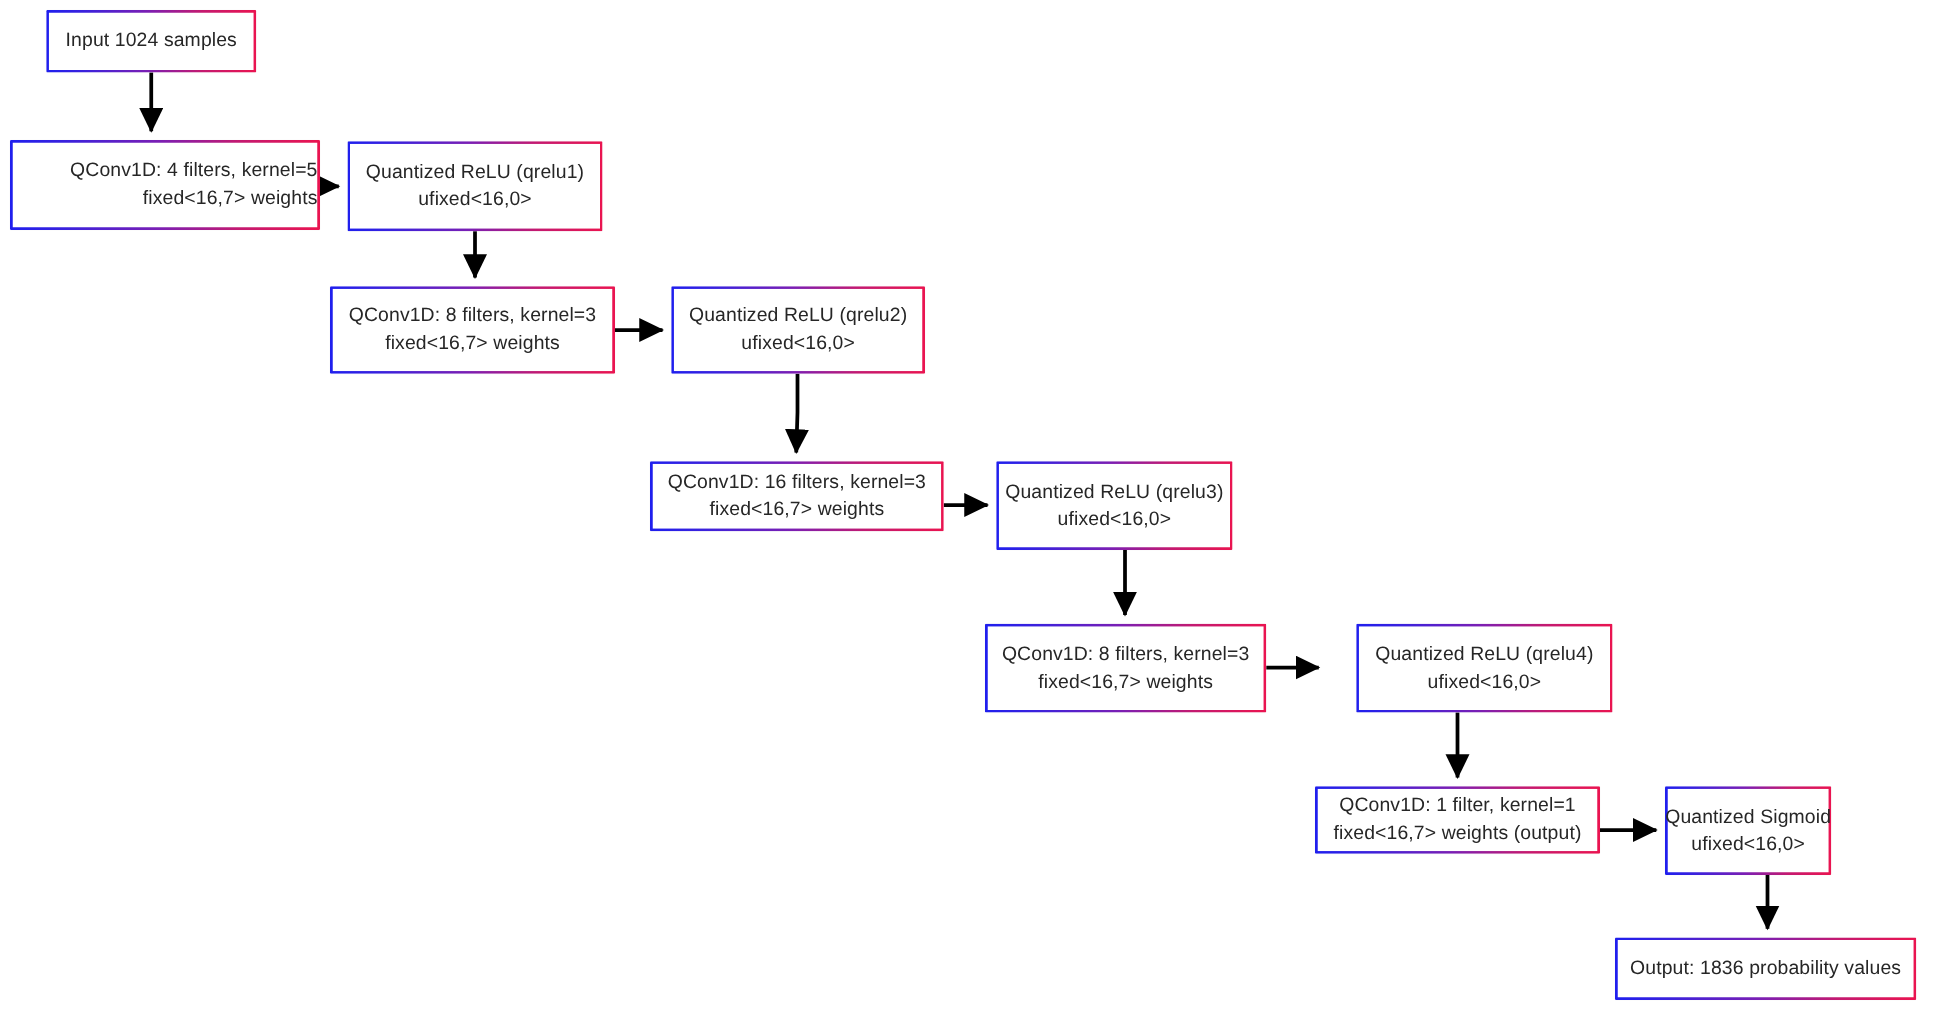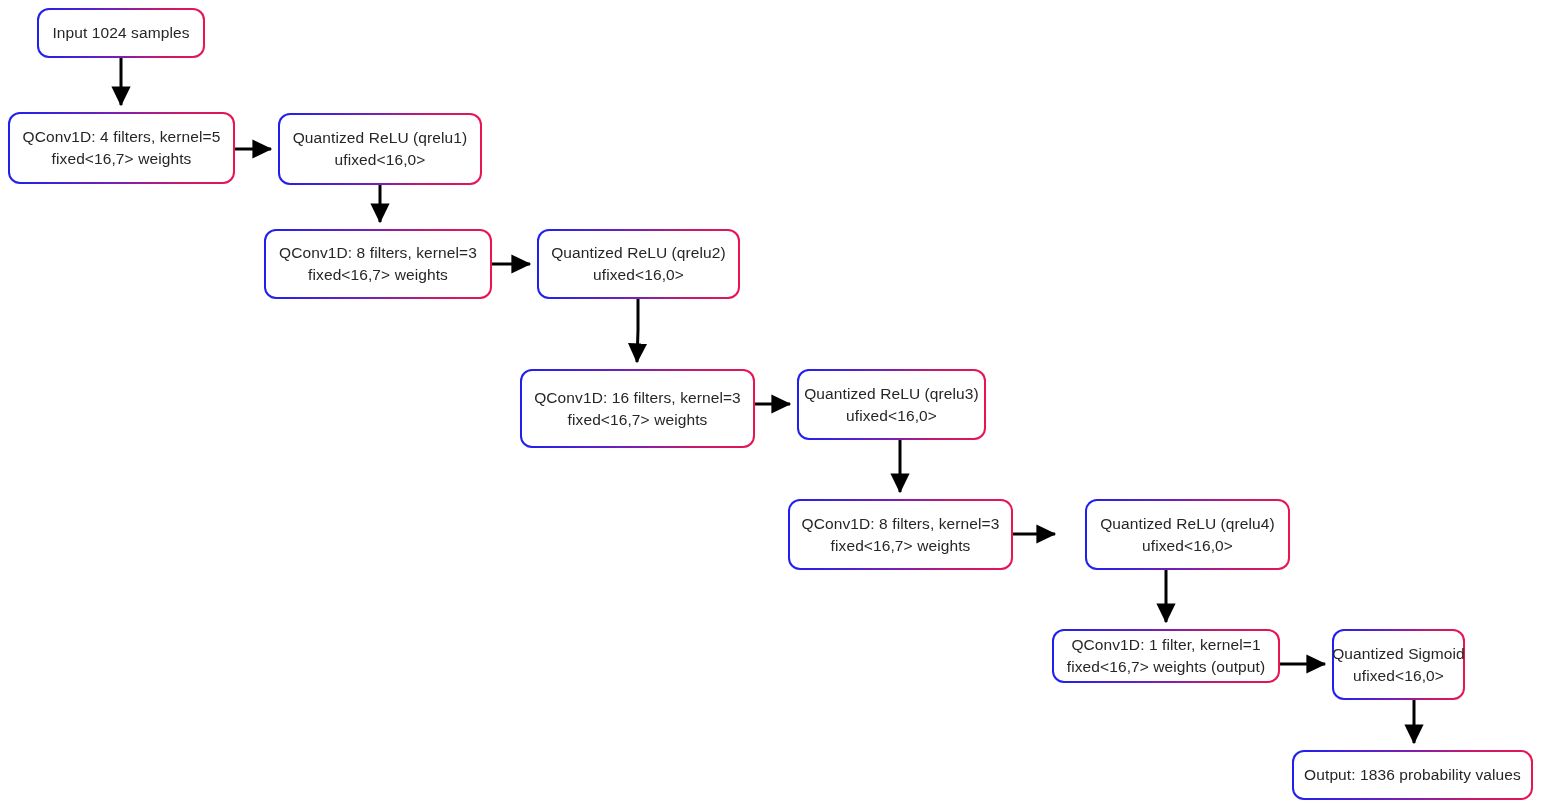--- a/index.html
+++ b/index.html
@@ -35,21 +35,21 @@
     flex-direction: column;
     align-items: center;
     justify-content: center;
     text-align: center;
     color: #262626;
     font-size: 15.5px;
     line-height: 1.42;
     letter-spacing: 0.1px;
     
     border: 2.5px solid transparent;
-    border-radius: 12px;
+    border-radius: 1px;
     background-image:
       linear-gradient(#ffffff, #ffffff),
       linear-gradient(90deg, #1f1fee 0%, #3a22dd 18%, #7a1fb4 48%, #c41a70 74%, #ea1450 100%);
     background-origin: border-box;
     background-clip: padding-box, border-box;
     box-shadow: 0 0 0 0.5px rgba(0,0,0,0.02);
     z-index: 2;
   }
   .node .line {
     display: block;
@@ -79,37 +79,37 @@
         <polyline points="1166,570 1166,622" fill="none" stroke="#000000" stroke-width="3" marker-end="url(#arrowhead)"></polyline>
         <polyline points="1280,664 1325,664" fill="none" stroke="#000000" stroke-width="3" marker-end="url(#arrowhead)"></polyline>
         <polyline points="1414,700 1414,743" fill="none" stroke="#000000" stroke-width="3" marker-end="url(#arrowhead)"></polyline>
       </g>
   </svg>
 
   <div id="node-layer">
       <div class="node" style="left: 37px; top: 8px; width: 168px; height: 50px;">
         <span class="line">Input 1024 samples</span>
       </div>
-      <div class="node" style="left: 8px; top: 112px; width: 227px; height: 72px;">
+      <div class="node" style="left: 8px; top: 112px; width: 248px; height: 72px; align-items: flex-end;">
         <span class="line">QConv1D: 4 filters, kernel=5</span>
         <span class="line">fixed&lt;16,7&gt; weights</span>
       </div>
       <div class="node" style="left: 278px; top: 113px; width: 204px; height: 72px;">
         <span class="line">Quantized ReLU (qrelu1)</span>
         <span class="line">ufixed&lt;16,0&gt;</span>
       </div>
       <div class="node" style="left: 264px; top: 229px; width: 228px; height: 70px;">
         <span class="line">QConv1D: 8 filters, kernel=3</span>
         <span class="line">fixed&lt;16,7&gt; weights</span>
       </div>
       <div class="node" style="left: 537px; top: 229px; width: 203px; height: 70px;">
         <span class="line">Quantized ReLU (qrelu2)</span>
         <span class="line">ufixed&lt;16,0&gt;</span>
       </div>
-      <div class="node" style="left: 520px; top: 369px; width: 235px; height: 79px; justify-content: center;">
+      <div class="node" style="left: 520px; top: 369px; width: 235px; height: 56px; justify-content: center;">
         <span class="line">QConv1D: 16 filters, kernel=3</span>
         <span class="line">fixed&lt;16,7&gt; weights</span>
       </div>
       <div class="node" style="left: 797px; top: 369px; width: 189px; height: 71px;">
         <span class="line">Quantized ReLU (qrelu3)</span>
         <span class="line">ufixed&lt;16,0&gt;</span>
       </div>
       <div class="node" style="left: 788px; top: 499px; width: 225px; height: 71px;">
         <span class="line">QConv1D: 8 filters, kernel=3</span>
         <span class="line">fixed&lt;16,7&gt; weights</span>

